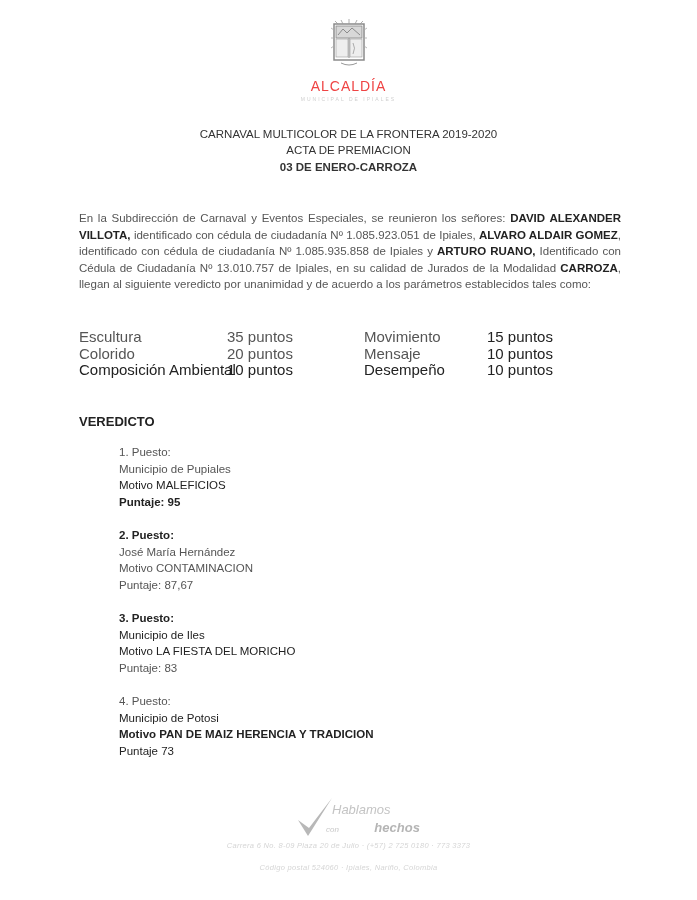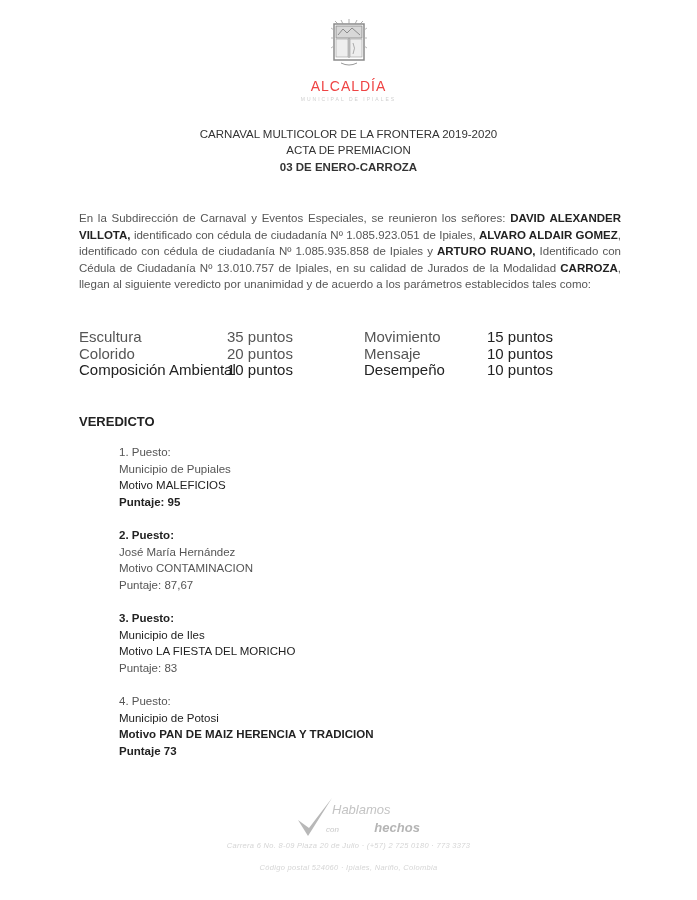--- a/index.html
+++ b/index.html
@@ -100,21 +100,21 @@
     <div class="strong">3.  Puesto:</div>
     <div class="strong" style="font-weight:normal;">Municipio de Iles</div>
     <div class="strong" style="font-weight:normal;">Motivo LA FIESTA DEL MORICHO</div>
     <div>Puntaje: 83</div>
   </div>
 
   <div class="place" style="top:693px;">
     <div>4.  Puesto:</div>
     <div class="strong" style="font-weight:normal;">Municipio de Potosi</div>
     <div class="strong">Motivo PAN DE MAIZ HERENCIA Y TRADICION</div>
-    <div class="strong" style="font-weight:bold;">Puntaje 73</div>
+    <div class="strong" style="font-weight:normal;">Puntaje 73</div>
   </div>
 
   <div class="footer-logo">
     <svg width="38" height="42" viewBox="0 0 38 42" style="position:absolute;left:0;top:0;">
       <path d="M2 24 L12 40 L36 2 L13 32 Z" fill="#b8b8b8"></path>
     </svg>
     <div style="position:absolute;left:36px;top:6px;font-size:13px;font-style:italic;color:#c4c4c4;">Hablamos</div>
     <div style="position:absolute;left:30px;top:22px;white-space:nowrap;">
       <span style="font-size:8px;font-style:italic;color:#c8c8c8;">con</span>
       <span style="font-size:13px;font-style:italic;font-weight:bold;color:#b5b5b5;margin-left:31px;">hechos</span>

